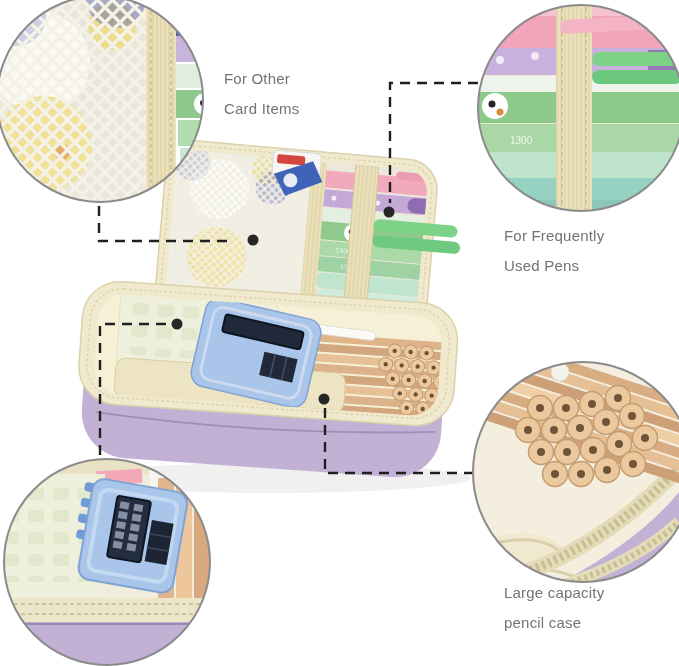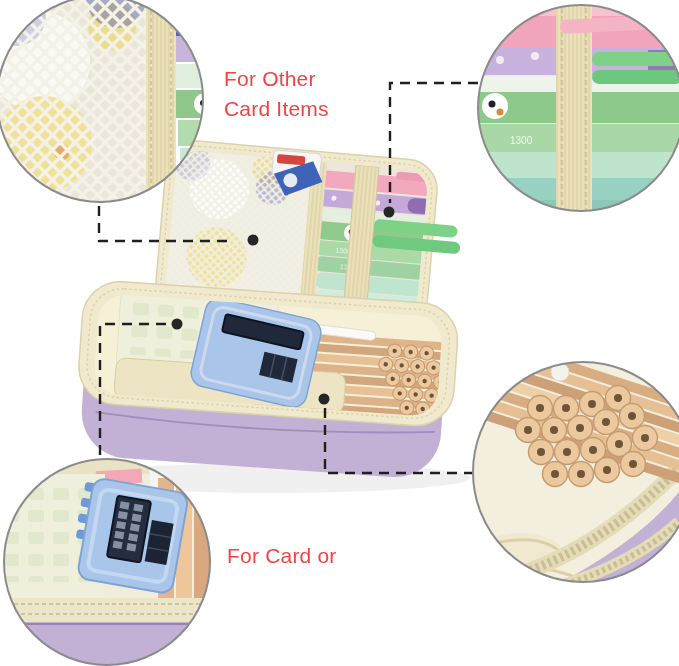--- a/index.html
+++ b/index.html
@@ -1,19 +1,19 @@
 <!DOCTYPE html>
 <html><head>
 <meta charset="utf-8">
 <style>
   html,body{margin:0;padding:0;background:#ffffff;}
   .stage{position:relative;width:679px;height:666px;overflow:hidden;background:#ffffff;
          font-family:"Liberation Sans", sans-serif;}
   .stage svg{position:absolute;left:0;top:0;}
-  .label{position:absolute;font-size:21px;line-height:30px;color:#ef4444;letter-spacing:.2px;white-space:nowrap;}
+  .label{position:absolute;font-size:15px;line-height:30px;color:#737373;letter-spacing:.2px;white-space:nowrap;}
   .label div{pointer-events:none;}
 </style>
 </head>
 <body>
 
 <div class="stage">
 <svg width="679" height="666" viewBox="0 0 679 666">
   <defs>
     <pattern id="meshS" width="8" height="8" patternUnits="userSpaceOnUse">
       <path d="M0,4 L4,0 L8,4 L4,8 Z" fill="none" stroke="#f2efe3" stroke-width="1.8"></path>
@@ -375,16 +375,23 @@
       <circle cx="560" cy="372" r="9" fill="#f4f2ec" stroke="#dddacf"></circle>
     </g>
     <circle cx="583" cy="472" r="110" fill="none" stroke-width="2" stroke="#8b8b8b"></circle>
   </g>
 </svg>
 
   <div class="label" style="left:224px;top:64px;">
     <div>For Other</div>
     <div>Card Items</div>
   </div>
+  <div class="label" style="left:504px;top:221px;">
+    <div>For Frequently</div>
+    <div>Used Pens</div>
+  </div>
   <div class="label" style="left:227px;top:541px;">
-    <div>For Card or</div>
+  </div>
+  <div class="label" style="left:504px;top:578px;">
+    <div>Large capacity</div>
+    <div>pencil case</div>
   </div>
 </div>
 
 </body></html>

